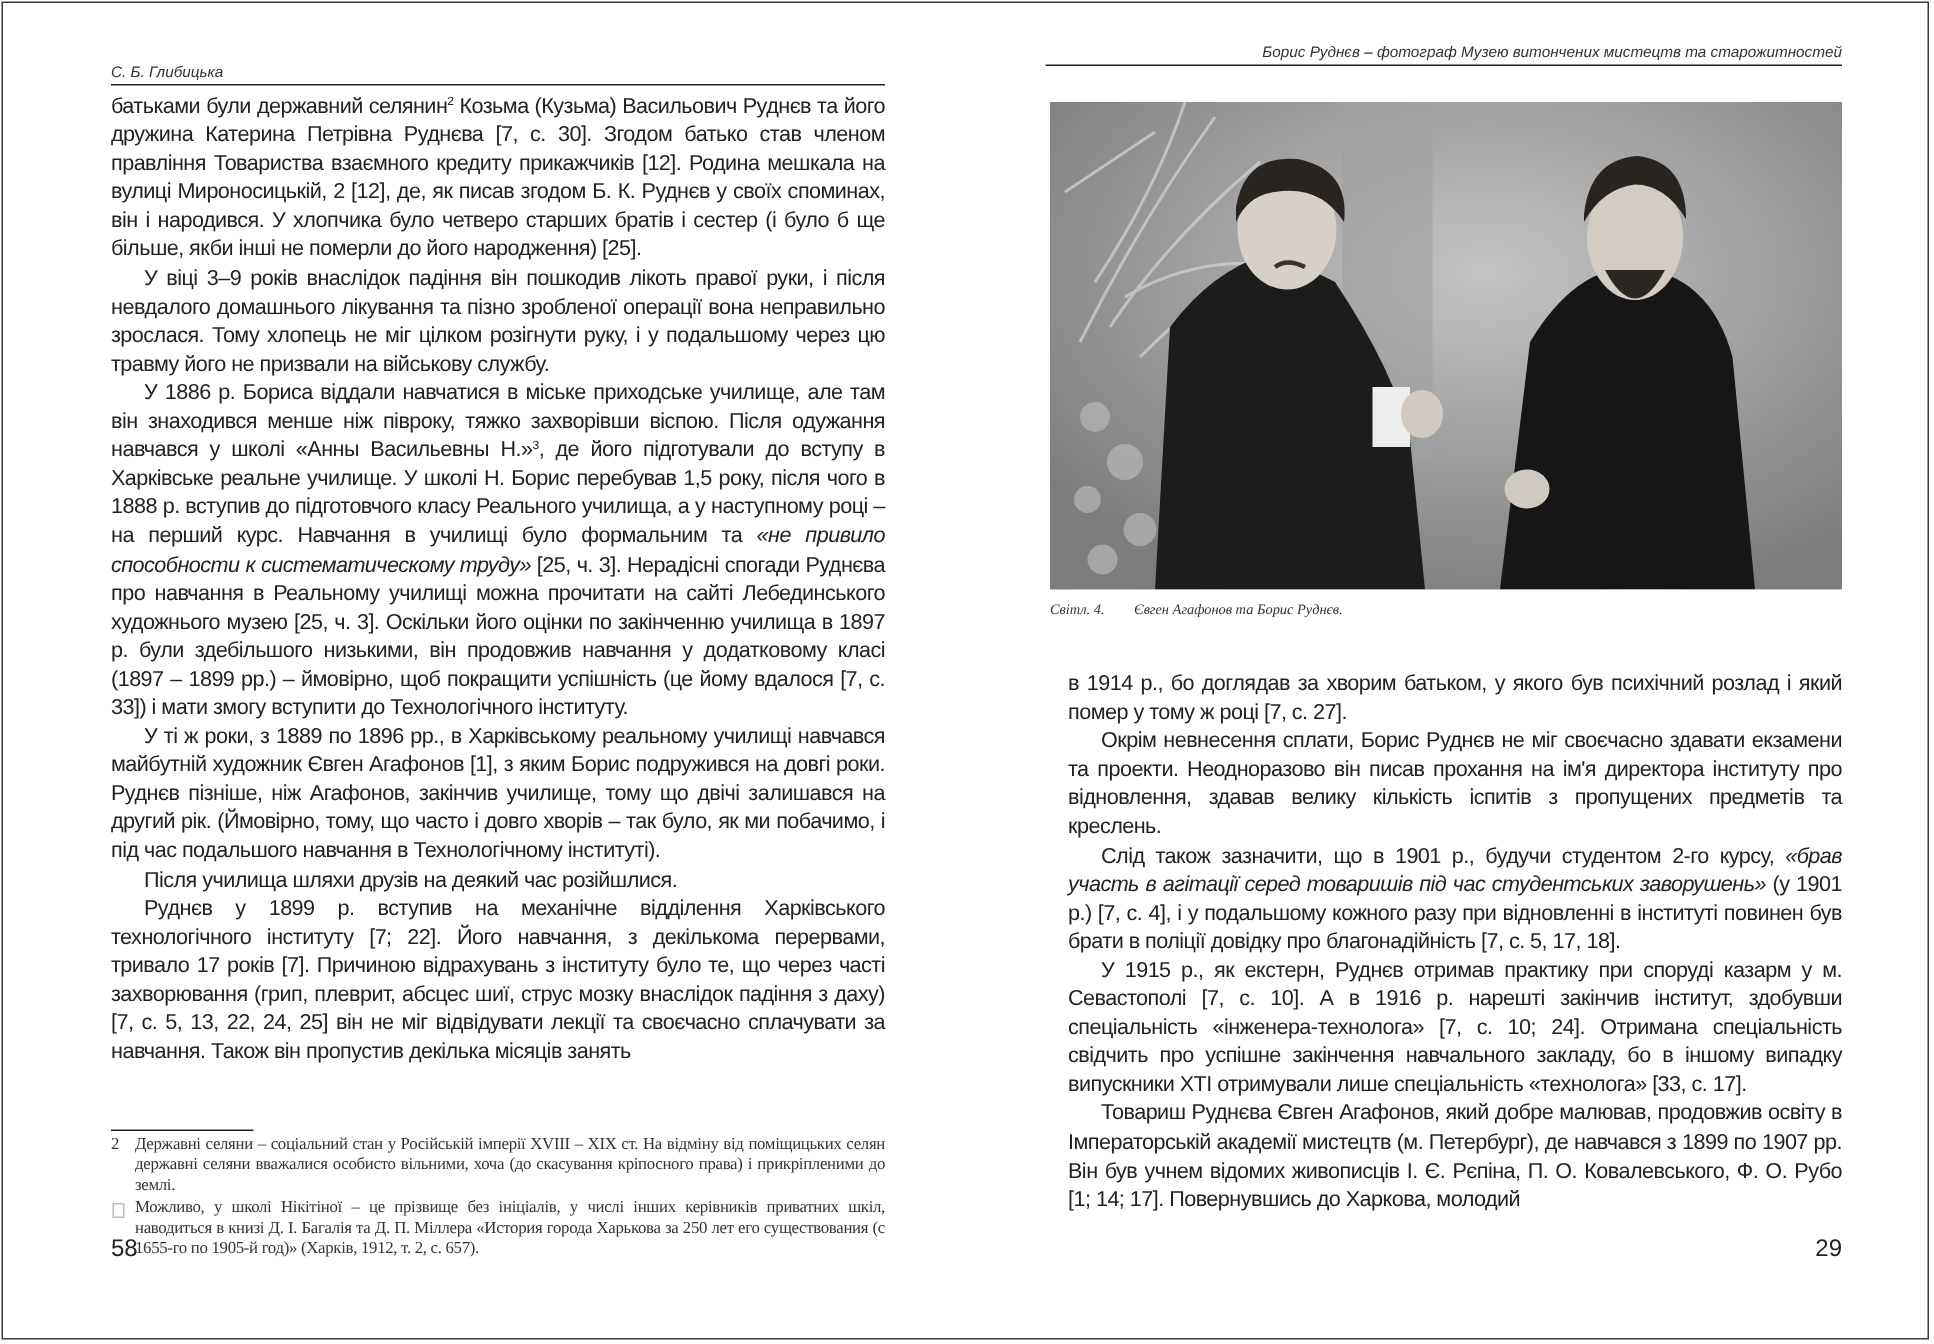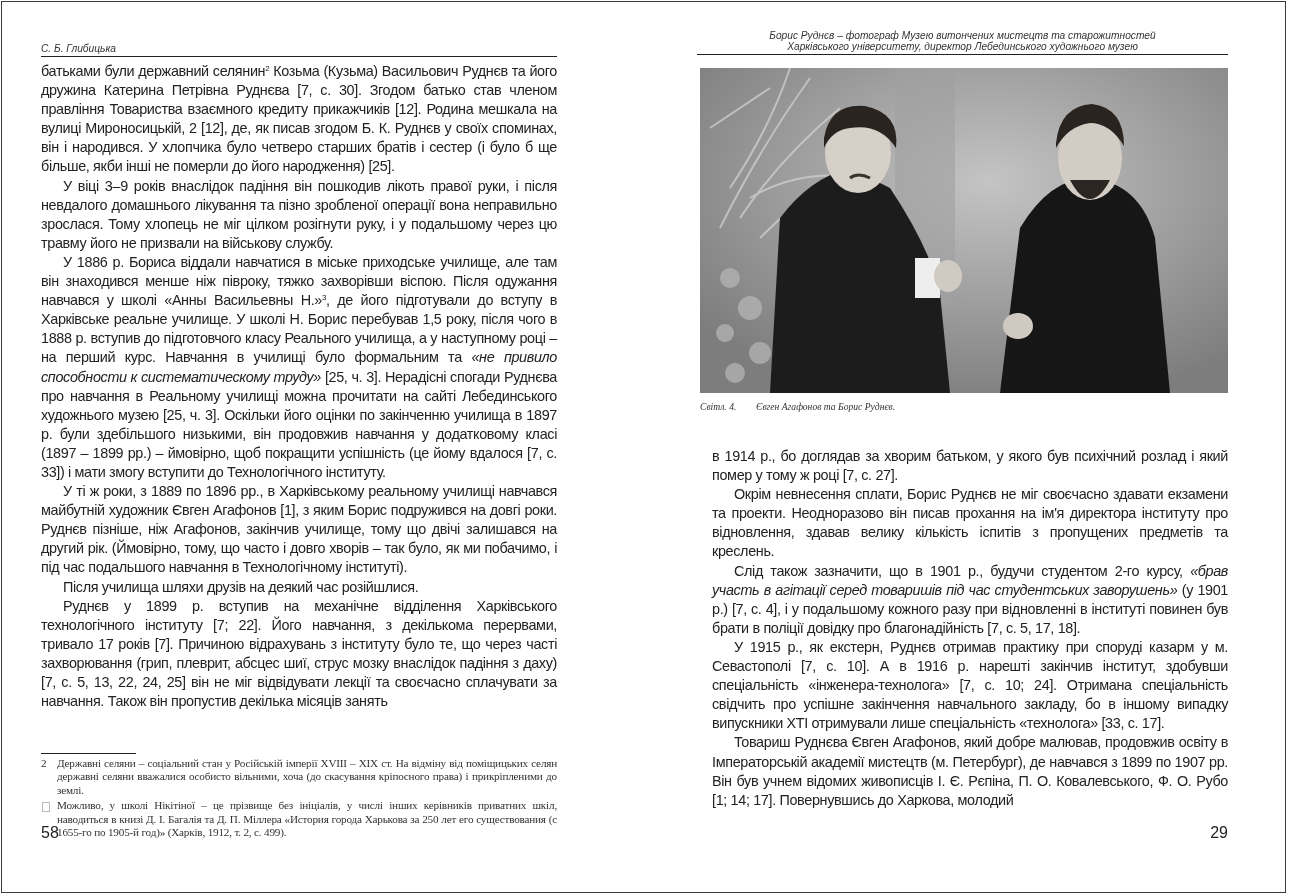--- a/index.html
+++ b/index.html
@@ -2,30 +2,30 @@
 <html><head>
 <meta charset="utf-8">
 <style>
   html, body { margin: 0; padding: 0; background: #ffffff; }
   body { width: 1289px; height: 896px; position: relative; overflow: hidden; }
   .frame {
     position: absolute; left: 1px; top: 1px; width: 1285px; height: 892px;
     border: 1px solid #3a3a3a; background: #fff; box-sizing: border-box;
   }
   .page { position: absolute; top: 0; height: 892px; }
-  .page-left { left: 39px; width: 516px; }
+  .page-left { left: 72px; width: 516px; }
   .page-right { left: 710px; width: 516px; }
 
   .running-head {
     font-family: "Liberation Sans", sans-serif; font-style: italic;
     font-size: 10.2px; color: #333; line-height: 11px;
     border-bottom: 1px solid #222; padding-bottom: 2px;
   }
   .page-left .running-head { position: absolute; top: 41px; left: 0; width: 516px; }
-  .page-right .running-head { position: absolute; top: 28px; left: -15px; width: 531px; text-align: center; }
+  .page-right .running-head { position: absolute; top: 28px; left: -15px; width: 531px; text-align: right; }
 
   .body-text {
     font-family: "Liberation Sans", sans-serif; font-size: 14.4px;
     line-height: 19.1px; color: #222; text-align: justify;
     letter-spacing: -0.35px;
   }
   .page-left .body-text { position: absolute; top: 60px; left: 0; width: 516px; }
   .page-right .body-text { position: absolute; top: 445px; left: 0; width: 516px; }
   .body-text p { margin: 0; text-indent: 0; }
   .body-text p.indent { text-indent: 22px; }
@@ -79,30 +79,29 @@
         <p class="indent"><span>Руднєв у 1899 р. вступив на механічне відділення Харківського технологічного інституту [7; 22]. Його навчання, з декількома перервами, тривало 17 років [7]. Причиною відрахувань з інституту було те, що через часті захворювання (грип, плеврит, абсцес шиї, струс мозку внаслідок падіння з даху) [7, с. 5, 13, 22, 24, 25] він не міг відвідувати лекції та своєчасно сплачувати за навчання. Також він пропустив декілька місяців занять</span></p>
       </div>
     <div class="footnote-rule"></div>
     <div class="footnotes">
       <div class="fn">
         <span class="fn-mark">2</span>
         <span>Державні селяни – соціальний стан у Російській імперії XVIII – XIX ст. На відміну від поміщицьких селян державні селяни вважалися особисто вільними, хоча (до скасування кріпосного права) і прикріпленими до землі.</span>
       </div>
       <div class="fn">
         <span class="fn-mark box"></span>
-        <span>Можливо, у школі Нікітіної – це прізвище без ініціалів, у числі інших керівників приватних шкіл, наводиться в книзі Д. І. Багалія та Д. П. Міллера «История города Харькова за 250 лет его существования (с 1655-го по 1905-й год)» (Харків, 1912, т. 2, с. 499).</span>
+        <span>Можливо, у школі Нікітіної – це прізвище без ініціалів, у числі інших керівників приватних шкіл, наводиться в книзі Д. І. Багалія та Д. П. Міллера «История города Харькова за 250 лет его существования (с 1655-го по 1905-й год)» (Харків, 1912, т. 2, с. 657).</span>
       </div>
     </div>
     <div class="page-number">58</div>
   </div>
 
   <div class="page page-right">
     <div class="running-head">
       <div>Борис Руднєв – фотограф Музею витончених мистецтв та старожитностей</div>
-      <div>Харківського університету, директор Лебединського художнього музею</div>
     </div>
 
     <div class="photo" role="img" aria-label="Black-and-white studio portrait of two seated young men in dark coats">
       <svg viewBox="0 0 528 325" preserveAspectRatio="none">
         <defs>
           <radialGradient id="bg" cx="55%" cy="35%" r="70%">
             <stop offset="0" stop-color="#c4c4c4"></stop>
             <stop offset="1" stop-color="#7d7d7d"></stop>
           </radialGradient>
         </defs>

